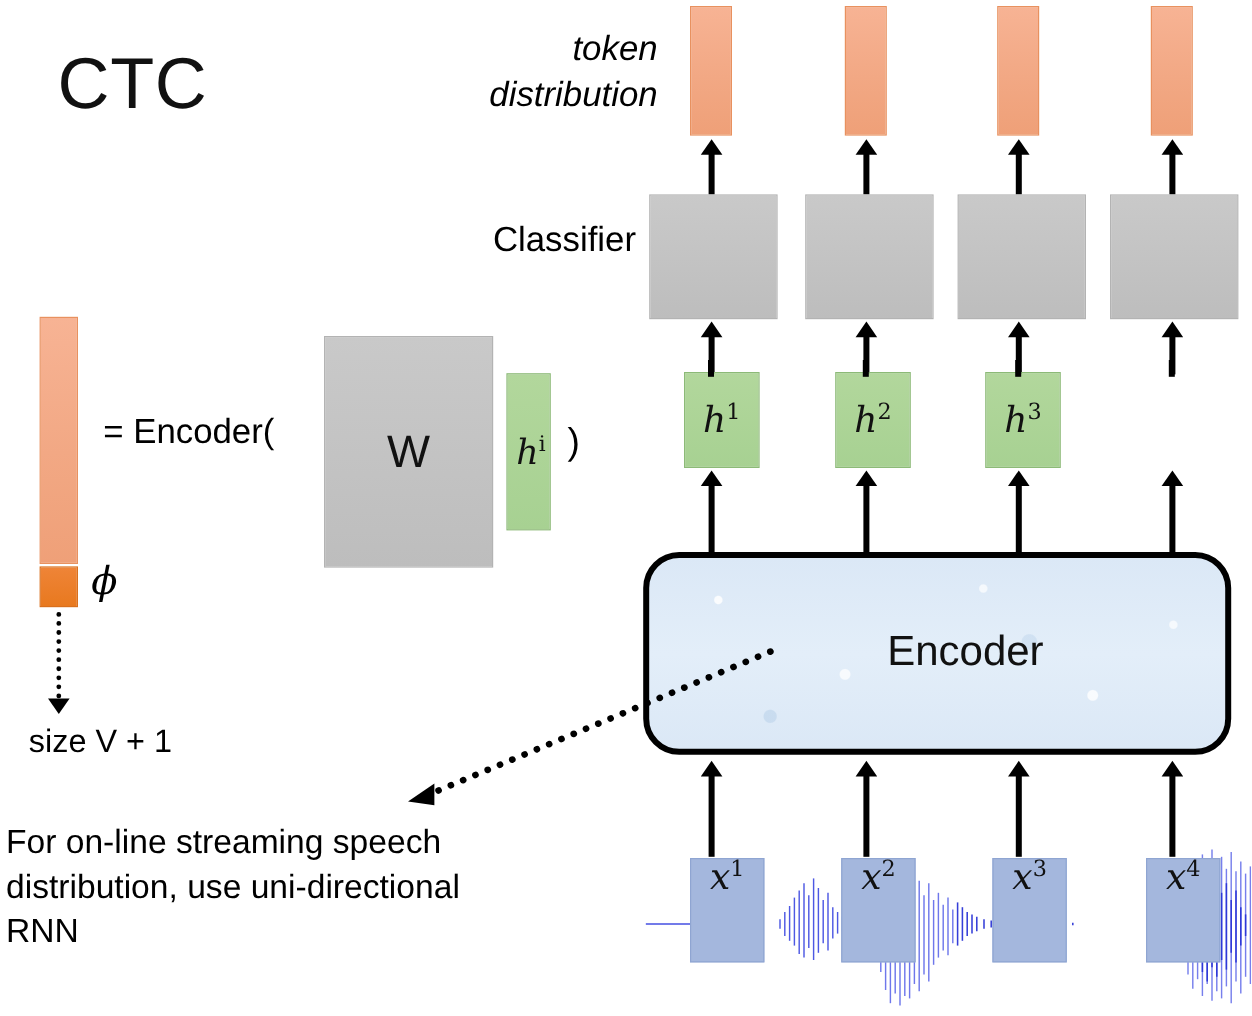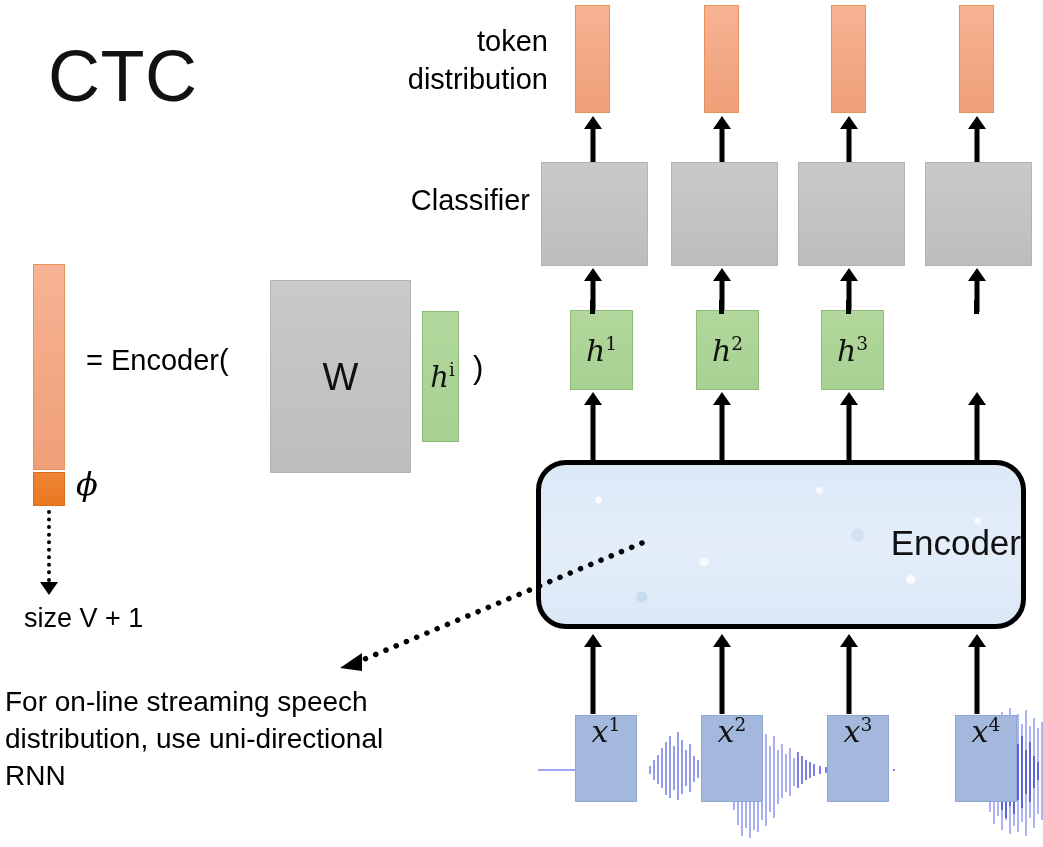--- a/index.html
+++ b/index.html
@@ -14,21 +14,21 @@
     background: #ffffff;
     overflow: hidden;
     font-family: "Liberation Sans", sans-serif;
     color: #000000;
   }
   .abs { position: absolute; }
 
   
   #title {
     left: 48px; top: 40px;
-    font-size: 72px;
+    font-size: 60px;
     line-height: 1;
     letter-spacing: 0.5px;
     color: #111;
   }
 
   
   #token-dist-label {
     left: 288px; top: 22px;
     width: 260px;
     text-align: right;
@@ -152,21 +152,21 @@
     background-color: #dfeaf6;
     background-image:
       radial-gradient(circle at 12% 22%, rgba(255,255,255,.85) 0 3px, transparent 4px),
       radial-gradient(circle at 34% 61%, rgba(255,255,255,.75) 0 4px, transparent 5px),
       radial-gradient(circle at 58% 16%, rgba(255,255,255,.7) 0 3px, transparent 4px),
       radial-gradient(circle at 77% 72%, rgba(255,255,255,.8) 0 4px, transparent 5px),
       radial-gradient(circle at 91% 35%, rgba(255,255,255,.7) 0 3px, transparent 4px),
       radial-gradient(circle at 21% 83%, rgba(176,203,230,.45) 0 5px, transparent 6px),
       radial-gradient(circle at 66% 44%, rgba(176,203,230,.35) 0 6px, transparent 7px),
       linear-gradient(180deg, #dbe8f6 0%, #e3eef9 50%, #dbe8f6 100%);
-    display: flex; align-items: center; justify-content: flex-end;
+    display: flex; align-items: center; justify-content: center;
     overflow: hidden;
     padding-left: 47px;
   }
   #encoder-label {
     font-size: 35px;
     color: #111;
     position: relative;
     top: -2px;
   }
 
@@ -209,21 +209,21 @@
   
   #waveform { position: absolute; left: 538px; top: 700px; }
 </style>
 </head>
 <body>
 
 <div id="canvas">
 
   <div class="abs" id="title">CTC</div>
 
-  <div class="abs" id="token-dist-label" style="white-space:pre-line;">token
+  <div class="abs" id="token-dist-label" style="white-space:pre-line;font-style:italic;">token
 distribution</div>
 
   <div class="abs" id="classifier-label">Classifier</div>
 
   <div class="abs box orange-bar" style="left:575px; top:5px; width:35px; height:108px;"></div>
   <div class="abs box orange-bar" style="left:704px; top:5px; width:35px; height:108px;"></div>
   <div class="abs box orange-bar" style="left:831px; top:5px; width:35px; height:108px;"></div>
   <div class="abs box orange-bar" style="left:959px; top:5px; width:35px; height:108px;"></div>
 
   <div class="arrow-up" style="left:584px; top:116px; width:18px; height:46px;">

